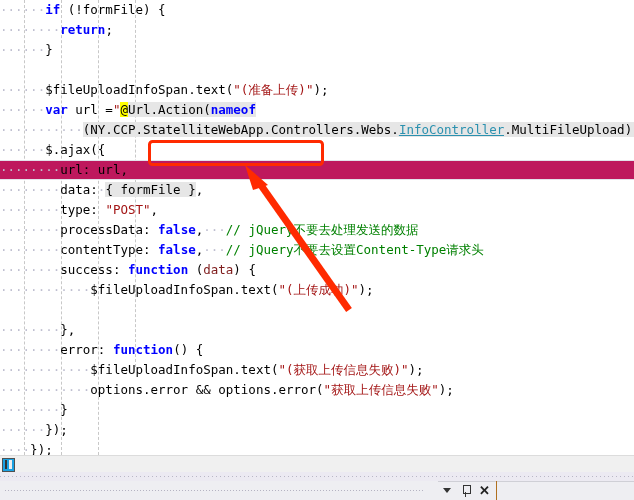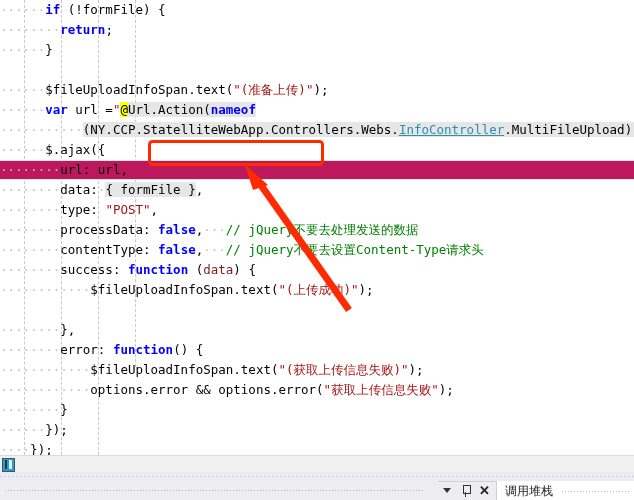--- a/index.html
+++ b/index.html
@@ -151,18 +151,14 @@
     <span class="pin">
       <span class="head"></span>
         <span class="stem"></span>
     </span>
   </div>
   <div class="ctlbtn" id="btn-close">
     <span class="xic">✕</span>
   </div>
 
   <div class="tabaccent"></div>
-  <div class="calltab">
-    <span class="lbl">调用堆栈</span>
-    <span class="grip2"></span>
-  </div>
 
 </div>
 
 </body></html>

